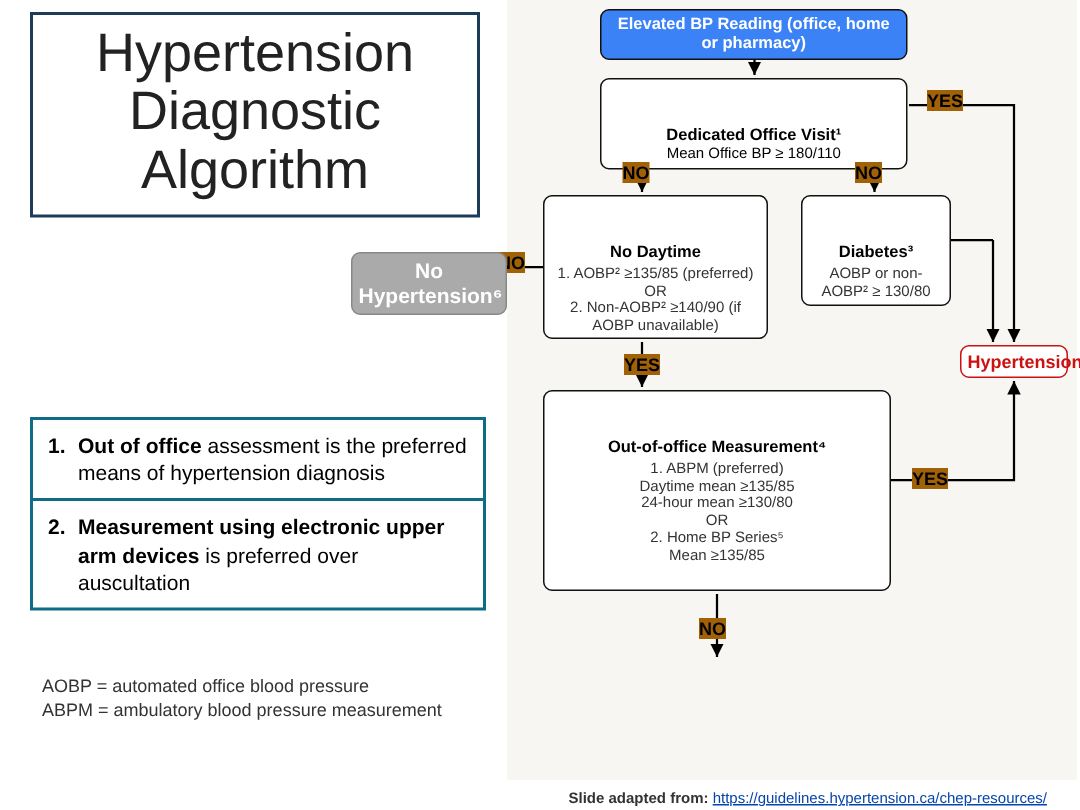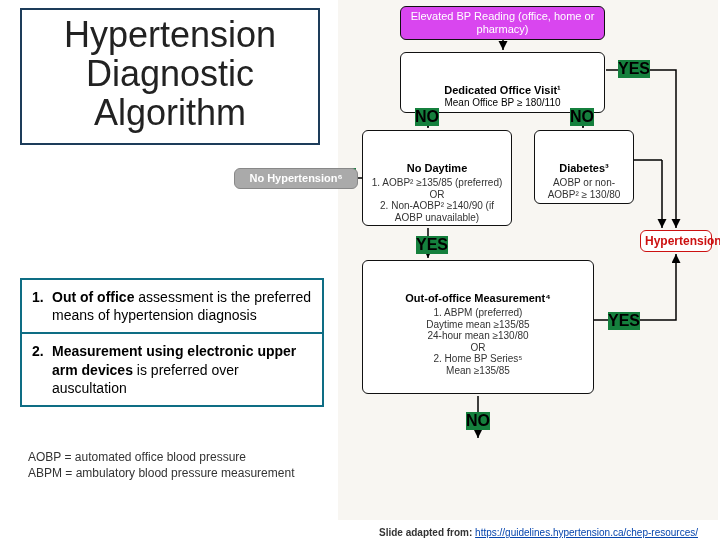--- a/index.html
+++ b/index.html
@@ -94,46 +94,46 @@
     background: #fff;
     border: 1.5px solid #111;
     border-radius: 6px;
     text-align: center;
     font-size: 11px;
     line-height: 1.2;
     padding: 3px 4px;
     box-sizing: border-box;
   }
   .dbox.black {
-    background: #d946ef;
+    background: #3b82f6;
     color: #fff;
-    font-weight: 400;
+    font-weight: 700;
   }
   .dbox.red {
     border-color: #c11;
     color: #c11;
     font-weight: 700;
   }
   .dbox.yellow {
     border-color: #c9a200;
     color: #c9a200;
     font-weight: 700;
   }
   .dbox.grey {
     background: #aaa;
     color: #fff;
     font-weight: 700;
     border-color: #888;
   }
   .arrow-lbl {
     position: absolute;
-    font-size: 16px;
+    font-size: 12px;
     font-weight: 700;
     color: #000;
-    background: #15803d;
+    background: #a16207;
   }
   .dbox .sub {
     font-size: 10px;
     line-height: 1.15;
     font-weight: 400;
     color: #333;
     text-align: left;
     padding: 2px 2px 0 2px;
   }
   .dbox .hdr {
@@ -257,17 +257,17 @@
 2. Home BP Series⁵
 Mean ≥135/85</div>
     </div>
 
     <span class="arrow-lbl" style="left:270px; top:312px;">YES</span>
     <span class="arrow-lbl" style="left:128px; top:412px;">NO</span>
 
 
   </div>
 
-  <div class="dbox grey" style="position:absolute; left:234px; top:168px; width:124px; font-size:11px;">
+  <div class="dbox grey" style="position:absolute; left:234px; top:168px; width:104px; font-size:14px;">
     <span>No Hypertension⁶</span>
   </div>
 
 </div>
 
 </body></html>

